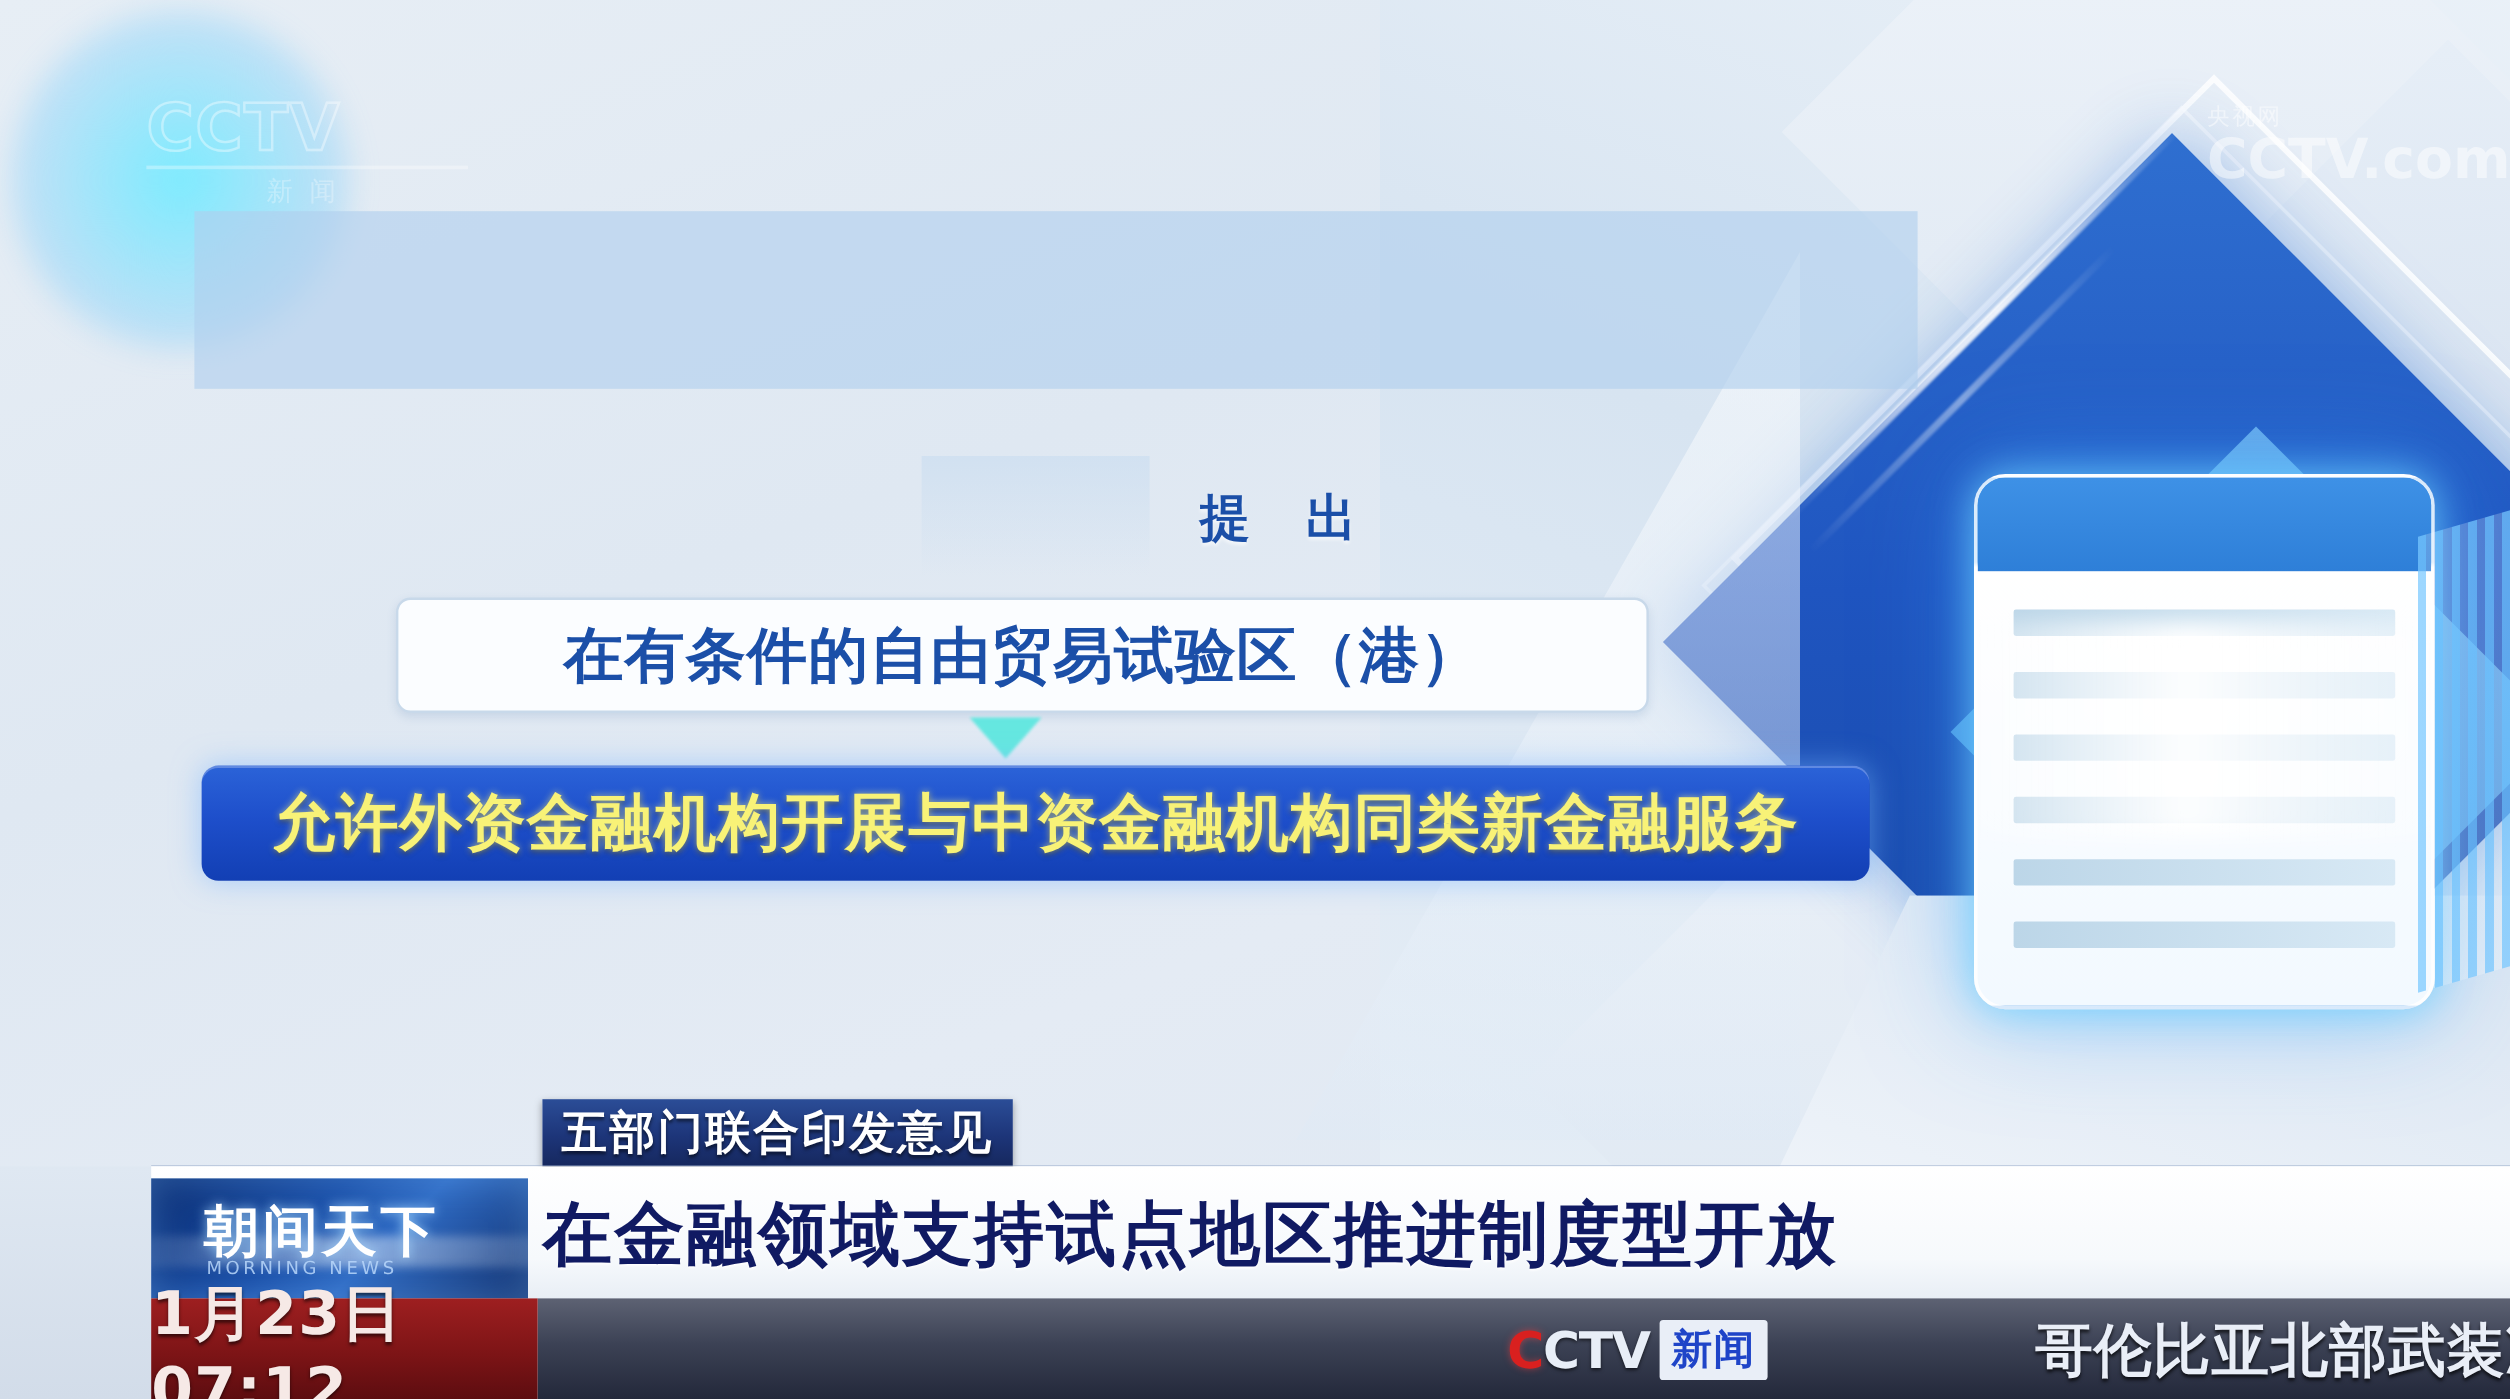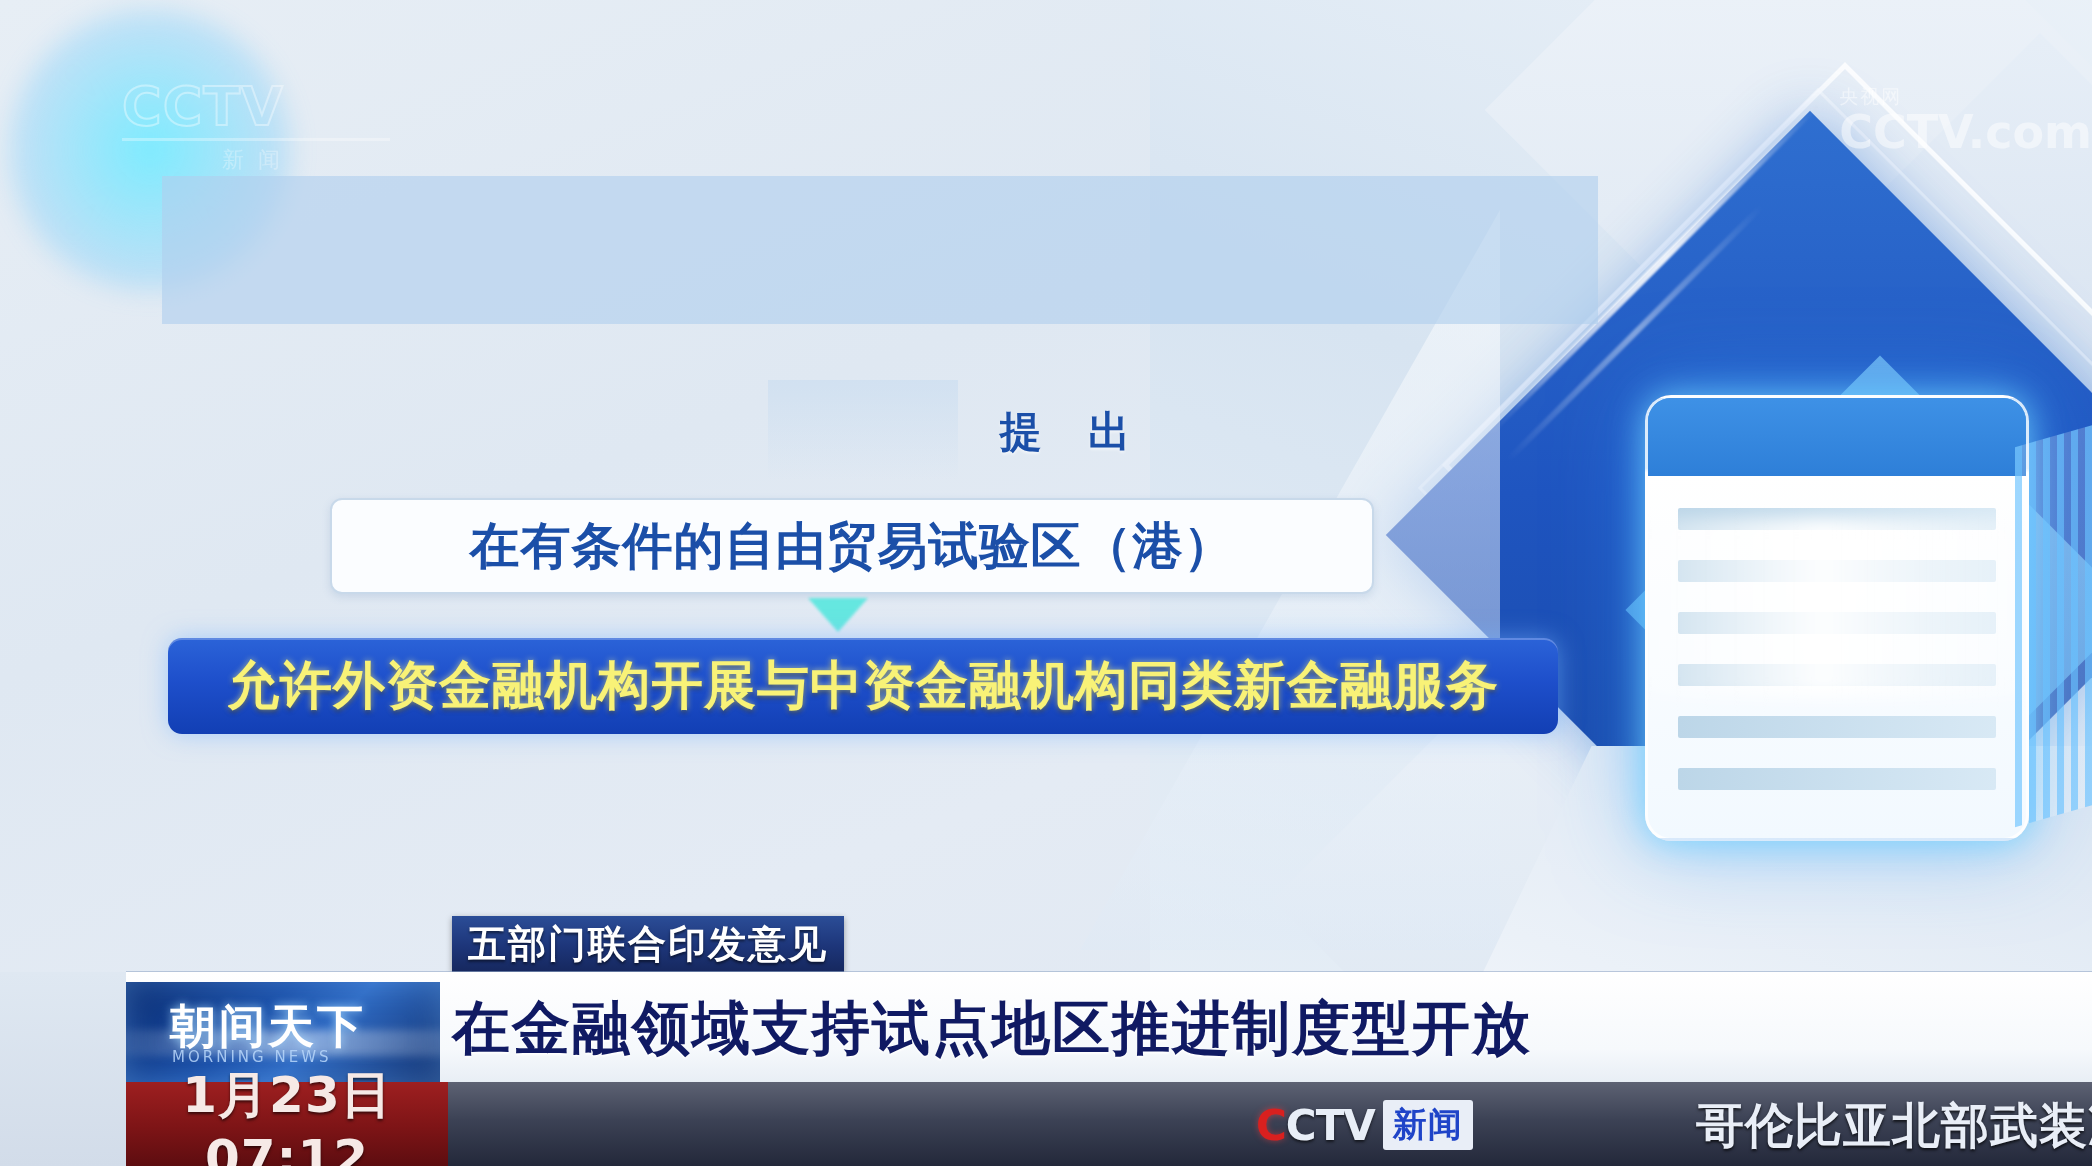--- a/index.html
+++ b/index.html
@@ -270,21 +270,21 @@
     position: absolute; left: 46px; top: 66px;
     color: rgba(185,215,250,.85); font-size: 15px; letter-spacing: 3px;
   }
   .program-logo .pl-shine {
     position: absolute; left: -40px; top: 48px; width: 420px; height: 26px;
     background: linear-gradient(90deg, rgba(255,255,255,0), rgba(255,255,255,.45), rgba(255,255,255,0));
     filter: blur(4px);
   }
 
   .ticker-row {
-    position: absolute; left: 126px; top: 1082px; width: 1876px; height: 84px; text-align: center;
+    position: absolute; left: 126px; top: 1082px; width: 1876px; height: 84px;
   }
   .time-box {
     position: absolute; left: 0; top: 0; width: 322px; height: 84px;
     background: linear-gradient(180deg, #9e1f20 0%, #7d1416 55%, #5d0d10 100%);
     display: flex; align-items: center; justify-content: center;
   }
   .time-box span {
     color: #f6e9e6; font-weight: 700; font-size: 50px; letter-spacing: 1px;
     text-shadow: 0 2px 3px rgba(0,0,0,.6);
   }

